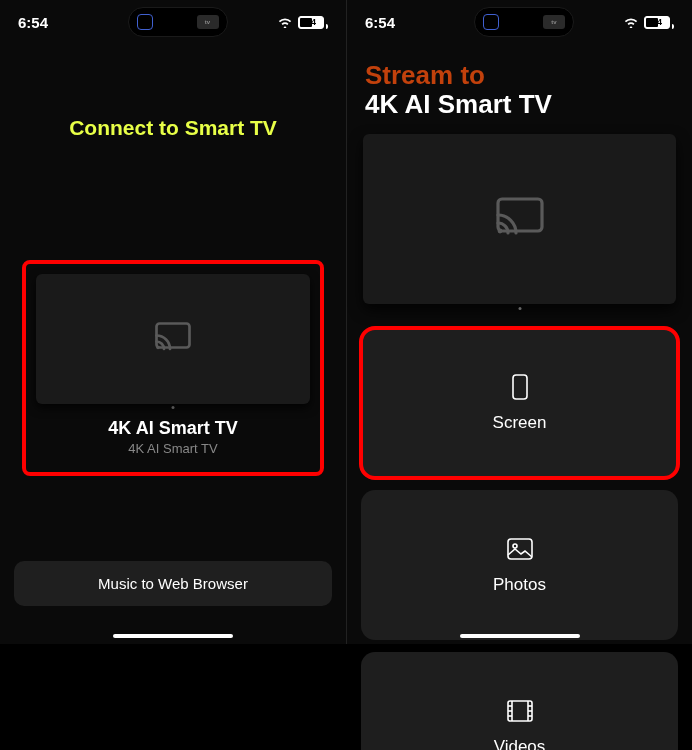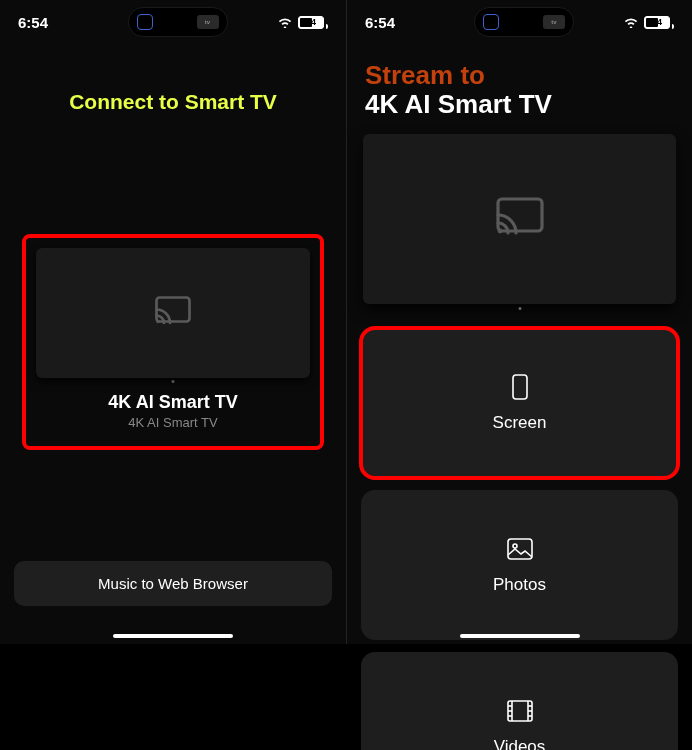--- a/index.html
+++ b/index.html
@@ -83,21 +83,21 @@
     .battery-body.light { background:#fff; }
     .battery-text { font-size: 9px; font-weight:700; color:#000; position:absolute; }
     .battery-wrap { position:relative; width:26px; height:13px; display:flex; align-items:center; justify-content:center;}
     .battery-tip { width:2px; height:5px; background:#fff; border-radius:0 2px 2px 0;}
     
     .title-connect {
       color: #e8ff47;
       font-size: 21px;
       font-weight: 700;
       text-align: center;
-      margin-top: 46px;
+      margin-top: 72px;
     }
     .tv-card-area {
       margin: 120px 22px 0 22px;
       border: 4px solid #ff0000;
       border-radius: 8px;
       padding: 10px 10px 16px 10px;
     }
     .tv-mock {
       background: #1a1a1a;
       border-radius: 6px;

